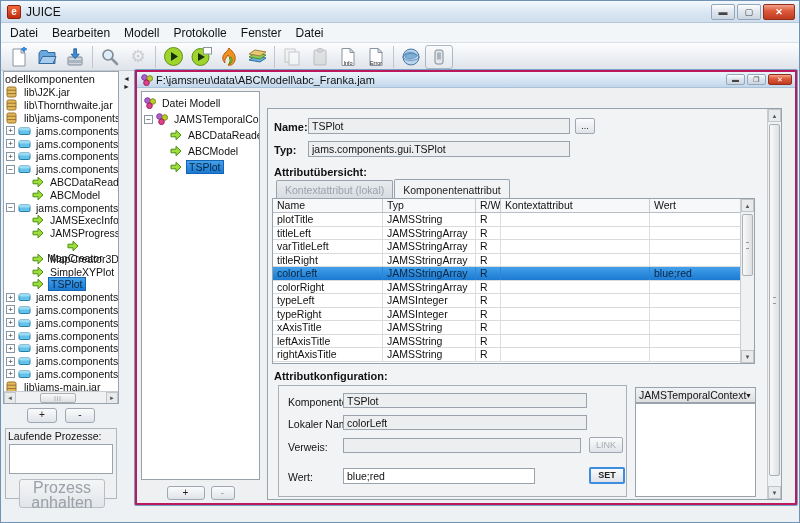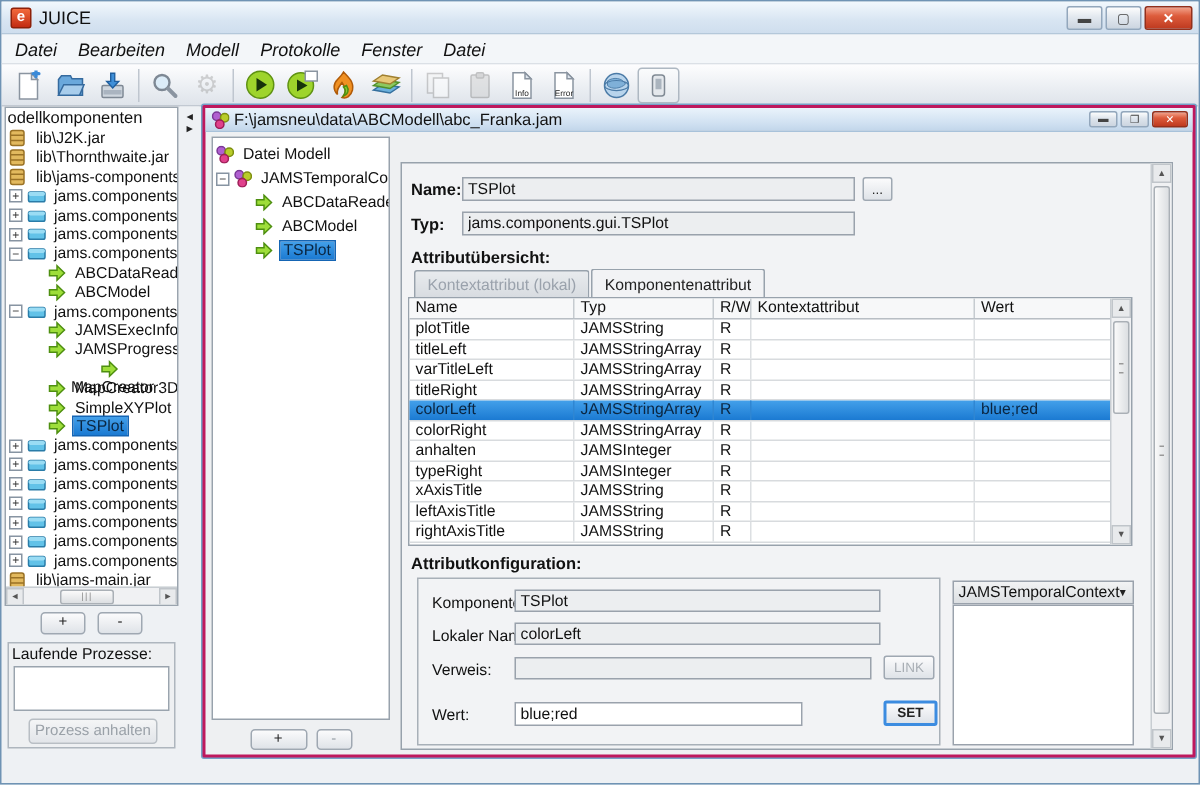--- a/index.html
+++ b/index.html
@@ -19,21 +19,21 @@
   .win-btn { height:16px; width:24px; border:1px solid #93a7bc; border-radius:2px;
              background:linear-gradient(#fdfdfd,#e2e8ef 45%,#ccd5e0);
              color:#444; font-size:9px; display:flex; align-items:center; justify-content:center; }
   .win-btn.close { width:32px; background:linear-gradient(#f2a38c,#dd5c3c 40%,#bf3a20);
                    border-color:#93301c; color:#fff; font-weight:bold; }
 
   
   .menubar { position:absolute; left:0; top:22px; width:100%; height:20px;
              background:#f3f6f9; border-bottom:1px solid #dbe0e6;
              display:flex; align-items:center; padding-left:2px; }
-  .menu-item { font-size:12px; color:#111; padding:2px 7px;font-style:italic; }
+  .menu-item { font-size:12px; color:#111; padding:2px 7px; }
 
   
   .toolbar { position:absolute; left:0; top:42px; width:100%; height:28px;
              background:linear-gradient(#fdfdfe,#e7ebf0 70%,#dfe4ea);
              border-bottom:1px solid #c2c9d2; display:flex; align-items:center; padding-left:4px; }
   .tool-btn { width:28px; height:24px; display:flex; align-items:center; justify-content:center;
               border-radius:3px; position:relative; }
   .tool-btn.disabled { opacity:.45; filter:grayscale(1); }
   .tool-btn.framed { border:1px solid #aeb8c2; background:linear-gradient(#fafbfc,#e4e9ee); }
   .tool-sep { width:1px; height:22px; background:#bfc6cf; margin:0 3px; }
@@ -67,23 +67,23 @@
             border:1px solid #aab0b6; border-radius:2px; text-align:center;
             font-size:6px; color:#888; line-height:9px; letter-spacing:1px; }
   .pm-row { position:absolute; left:2px; top:407px; width:116px; display:flex; justify-content:center; gap:8px; }
   .pm-btn { width:30px; height:15px; font-size:10px; line-height:12px; text-align:center;
             border:1px solid #9fa8b2; border-radius:3px; background:linear-gradient(#fbfbfc,#dfe3e8); color:#222; }
   .proc-group { position:absolute; left:4px; top:427px; width:112px; height:71px;
                 border:1px solid #aeb6be; background:#eef0f2; }
   .proc-label { font-size:10.5px; color:#111; padding:1px 0 1px 2px; }
   .proc-list { position:absolute; left:3px; top:15px; width:104px; height:30px;
                background:#fff; border:1px solid #9aa4ae; }
-  .stop-btn { position:absolute; left:13px; top:50px; width:86px; height:17px;
+  .stop-btn { position:absolute; left:13px; top:50px; width:86px; height:29px;
               border:1px solid #b8bec4; border-radius:3px; background:linear-gradient(#f4f5f6,#e2e5e9);
-              color:#9aa1a8; font-size:10px; text-align:center; line-height:15px; }
+              color:#9aa1a8; font-size:16px; text-align:center; line-height:15px; }
 
   
   .v-split { position:absolute; left:119px; top:70px; width:13px; height:433px; background:#eef1f4; }
   .split-arrow { display:block; font-size:7px; color:#222; text-align:center; line-height:8px; }
 
   
   .frame { position:absolute; left:133px; top:68px; width:664px; height:437px;
            border:1px solid #76a0c6; background:#be185d; border-radius:2px; }
   .frame-inner { position:absolute; left:2px; top:2px; right:2px; bottom:2px; background:#eef0f2; }
   .frame-titlebar { position:absolute; left:0; top:0; width:100%; height:16px;
@@ -664,21 +664,21 @@
                   <div class="td c4">blue;red</div>
                 </div>
                 <div class="tr">
                   <div class="td c0">colorRight</div>
                   <div class="td c1">JAMSStringArray</div>
                   <div class="td c2">R</div>
                   <div class="td c3"></div>
                   <div class="td c4"></div>
                 </div>
                 <div class="tr">
-                  <div class="td c0">anhalten</div>
+                  <div class="td c0">typeLeft</div>
                   <div class="td c1">JAMSInteger</div>
                   <div class="td c2">R</div>
                   <div class="td c3"></div>
                   <div class="td c4"></div>
                 </div>
                 <div class="tr">
                   <div class="td c0">typeRight</div>
                   <div class="td c1">JAMSInteger</div>
                   <div class="td c2">R</div>
                   <div class="td c3"></div>

